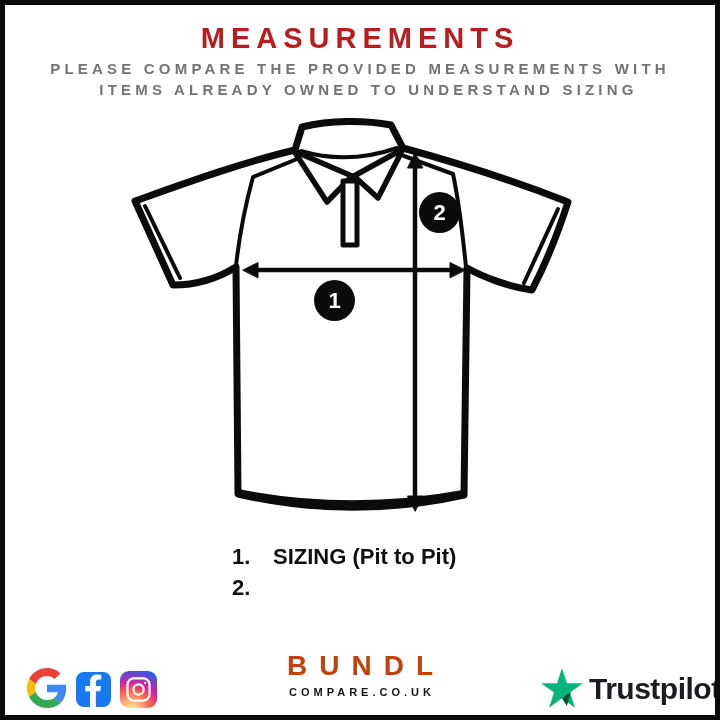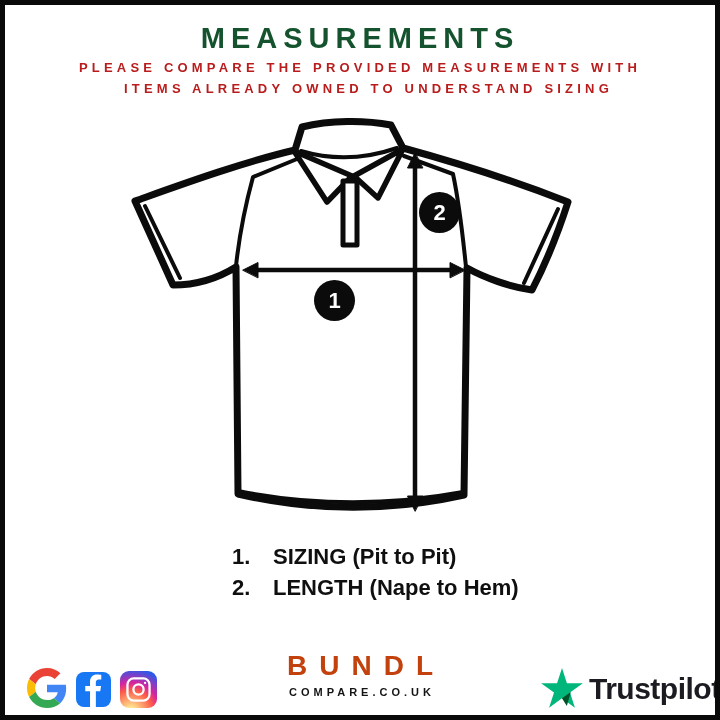--- a/index.html
+++ b/index.html
@@ -5,25 +5,25 @@
   html,body{margin:0;padding:0;background:#fff;}
   *{box-sizing:border-box;}
   #frame{
     position:relative;width:720px;height:720px;background:#fff;
     border:5px solid #0a0a0a;overflow:hidden;
     font-family:"Liberation Sans", sans-serif;color:#111;
   }
   
   .title{
     position:absolute;top:17px;left:0;width:100%;text-align:center;
-    font-size:29px;font-weight:bold;letter-spacing:6px;color:#14532d;
+    font-size:29px;font-weight:bold;letter-spacing:6px;color:#b91c1c;
   }
   .subtitle{
     position:absolute;left:0;width:100%;text-align:center;
-    font-size:13px;font-weight:bold;letter-spacing:4.2px;color:#b91c1c;
+    font-size:15px;font-weight:bold;letter-spacing:4.2px;color:#737373;
   }
   .subtitle.l1{top:55px;}
   .subtitle.l2{top:76px;padding-left:17px;}
   
   #shirt-svg{position:absolute;top:0;left:0;width:710px;height:710px;}
   
   .marker{
     position:absolute;width:41px;height:41px;border-radius:50%;
     background:#0b0b0b;color:#fff;font-size:22px;font-weight:bold;
     display:flex;align-items:center;justify-content:center;
@@ -106,21 +106,20 @@
   <div class="marker" id="marker-1">1</div>
   <div class="marker" id="marker-2">2</div>
 
   <div class="legend">
     <div class="legend-row">
       <span class="legend-num">1.</span>
       <span>SIZING (Pit to Pit)</span>
     </div>
     <div class="legend-row">
       <span class="legend-num">2.</span>
-      <span>LENGTH (Nape to Hem)</span>
     </div>
   </div>
 
   <div class="social">
 
     <svg width="40" height="40" viewBox="0 0 48 48">
       <path fill="#EA4335" d="M24 9.5c3.54 0 6.71 1.22 9.21 3.6l6.85-6.85C35.9 2.38 30.47 0 24 0 14.62 0 6.51 5.38 2.56 13.22l7.98 6.19C12.43 13.72 17.74 9.5 24 9.5z"></path>
       <path fill="#4285F4" d="M46.98 24.55c0-1.57-.15-3.09-.38-4.55H24v9.02h12.94c-.58 2.96-2.26 5.48-4.78 7.18l7.73 6c4.51-4.18 7.09-10.36 7.09-17.65z"></path>
       <path fill="#FBBC05" d="M10.53 28.59c-.48-1.45-.76-2.99-.76-4.59s.27-3.14.76-4.59l-7.98-6.19C.92 16.46 0 20.12 0 24c0 3.88.92 7.54 2.56 10.78l7.97-6.19z"></path>
       <path fill="#34A853" d="M24 48c6.48 0 11.93-2.13 15.89-5.81l-7.73-6c-2.15 1.45-4.92 2.3-8.16 2.3-6.26 0-11.57-4.22-13.47-9.91l-7.98 6.19C6.51 42.62 14.62 48 24 48z"></path>

